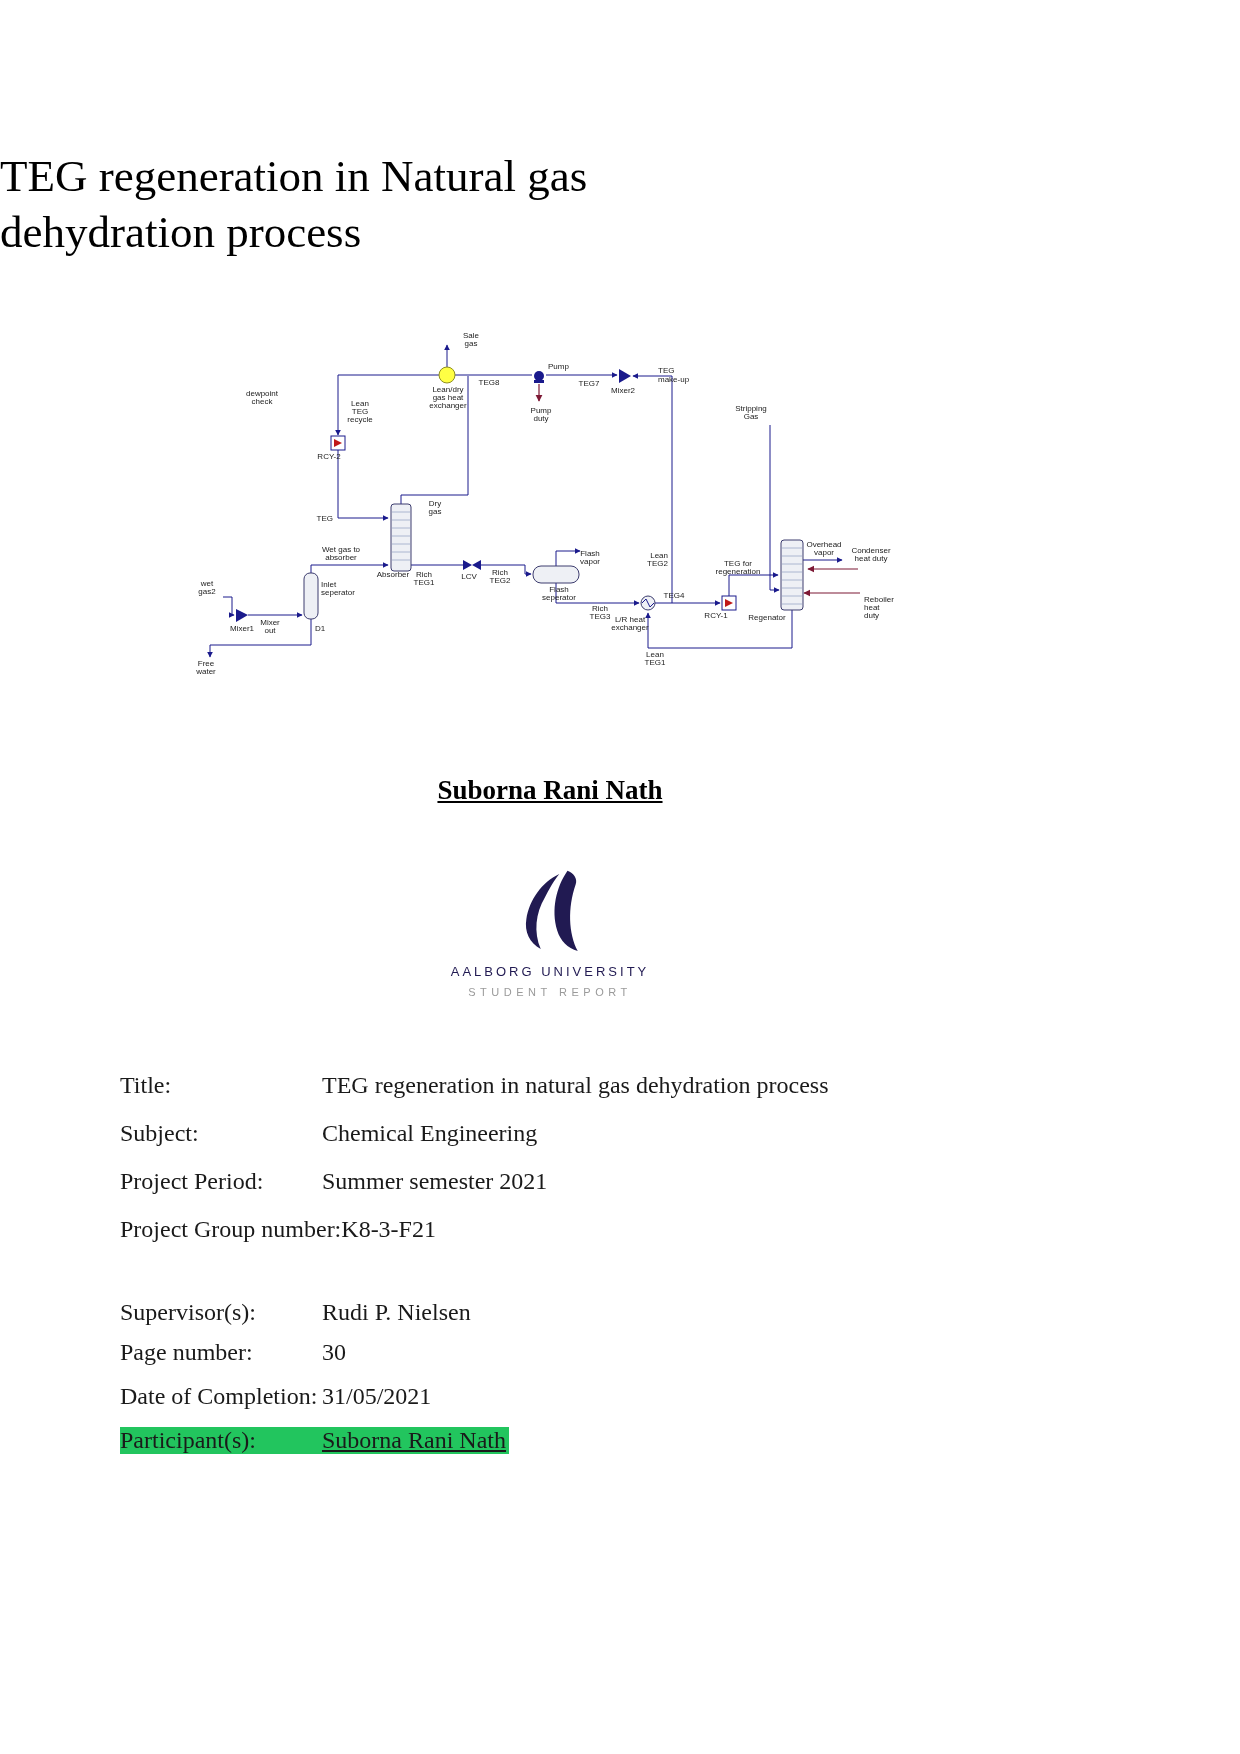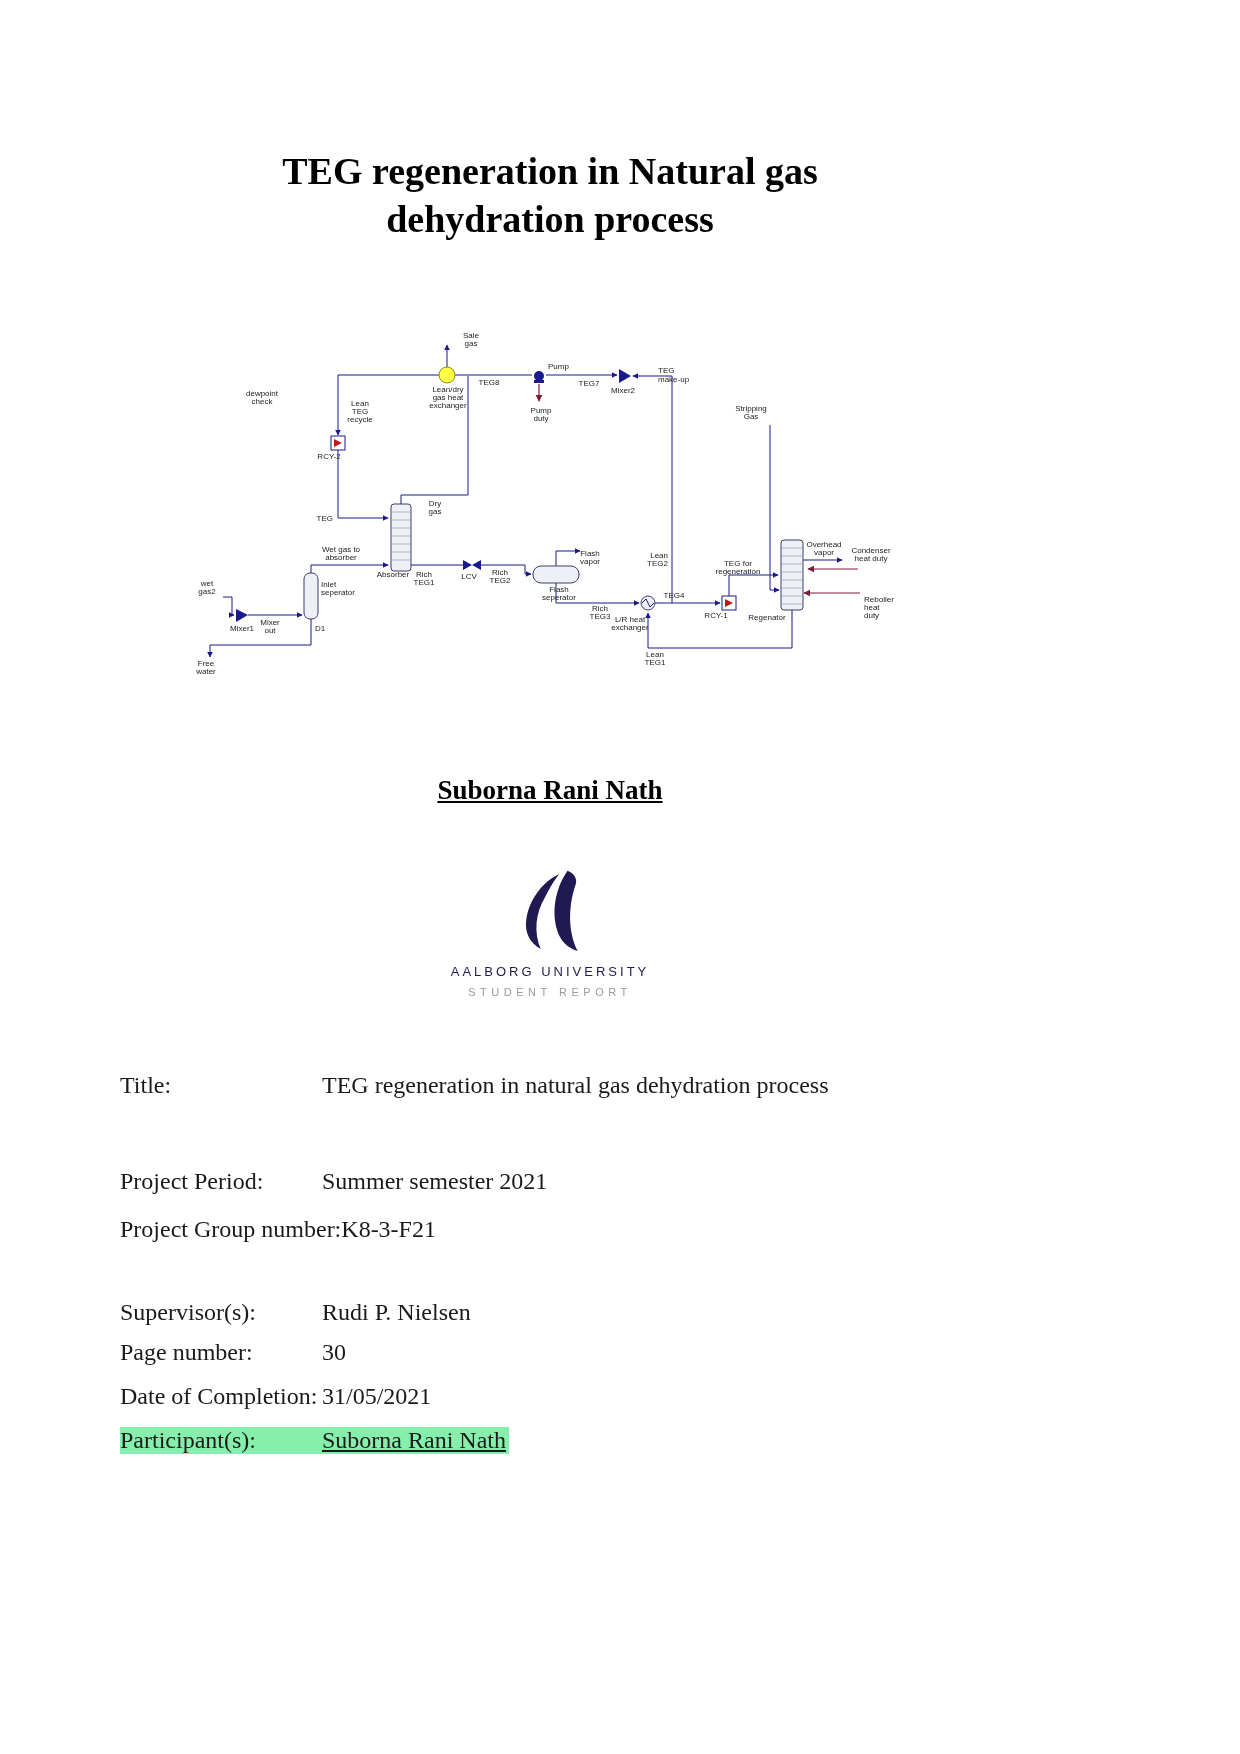--- a/index.html
+++ b/index.html
@@ -1,21 +1,21 @@
 <!DOCTYPE html>
 <html><head>
 <meta charset="utf-8">
 <style>
   html,body{margin:0;padding:0;}
   body{width:1240px;height:1754px;background:#ffffff;position:relative;
        font-family:"Liberation Serif",serif;color:#111;}
   .page{position:absolute;inset:0;overflow:hidden;}
 
   .doc-title{position:absolute;left:0;top:148px;width:1100px;margin:0;
-             text-align:center;font-weight:bold;font-size:38px;line-height:1.25;color:#000;}
+             font-weight:normal;font-size:45px;line-height:1.25;color:#000;}
 
   .diagram{position:absolute;left:190px;top:325px;width:730px;height:370px;}
   .diagram svg text{font-family:"Liberation Sans",sans-serif;font-size:8px;fill:#222;text-anchor:middle;}
   .diagram svg .ta-s{text-anchor:start;}
   .diagram svg .ta-e{text-anchor:end;}
   .st{stroke:#1a1a8c;stroke-width:1;fill:none;}
   .se{stroke:#7d1935;stroke-width:1.2;fill:none;}
   .vessel{fill:#eef0f5;stroke:#3c3c6e;stroke-width:1;}
   .tray{stroke:#9aa7c7;stroke-width:0.8;fill:none;}
   .solid{fill:#1a1a8c;stroke:none;}
@@ -27,21 +27,21 @@
   .logo{position:absolute;left:455px;top:870px;width:190px;display:flex;
         flex-direction:column;align-items:center;}
   .logo-mark{width:72px;height:84px;}
   .logo-org{margin-top:10px;font-family:"Liberation Sans",sans-serif;font-weight:normal;
             font-size:13px;letter-spacing:3px;color:#211a52;white-space:nowrap;}
   .logo-sub{margin-top:7px;font-family:Liberation Sans, sans-serif;
             font-size:11px;letter-spacing:4.5px;color:#9a9a9a;white-space:nowrap;}
 
   .detail-row{position:absolute;left:120px;display:flex;font-size:24px;color:#1a1a1a;white-space:nowrap;}
   .detail-label{min-width:202px;display:inline-block;}
-  .detail-row.highlight{background:#86efac;padding-right:3px;}
+  .detail-row.highlight{background:#22c55e;padding-right:3px;}
   .detail-row.highlight .detail-value{text-decoration:underline;}
 </style>
 </head>
 <body>
 
 <div class="page">
 
   <h1 class="doc-title">
     <span>TEG regeneration in Natural gas</span><br>
     <span>dehydration process</span>
@@ -236,20 +236,24 @@
       <path d="M52,0 C41,16 36,38 42,58 C45,68 52,75 62,78 C53,61 52,36 60,13 C62,8 58,2 52,0 Z" fill="#211a52"></path>
     </svg>
     <div class="logo-org">AALBORG UNIVERSITY</div>
     <div class="logo-sub">STUDENT REPORT</div>
   </div>
 
   <div class="detail-row" style="top:1072px">
     <span class="detail-label">Title:</span>
     <span class="detail-value">TEG regeneration in natural gas dehydration process</span>
   </div>
+  <div class="detail-row" style="top:1120px">
+    <span class="detail-label">Subject:</span>
+    <span class="detail-value">Chemical Engineering</span>
+  </div>
   <div class="detail-row" style="top:1168px">
     <span class="detail-label">Project Period:</span>
     <span class="detail-value">Summer semester 2021</span>
   </div>
   <div class="detail-row" style="top:1216px">
     <span class="detail-label">Project Group number:</span>
     <span class="detail-value">K8-3-F21</span>
   </div>
   <div class="detail-row" style="top:1299px">
     <span class="detail-label">Supervisor(s):</span>

